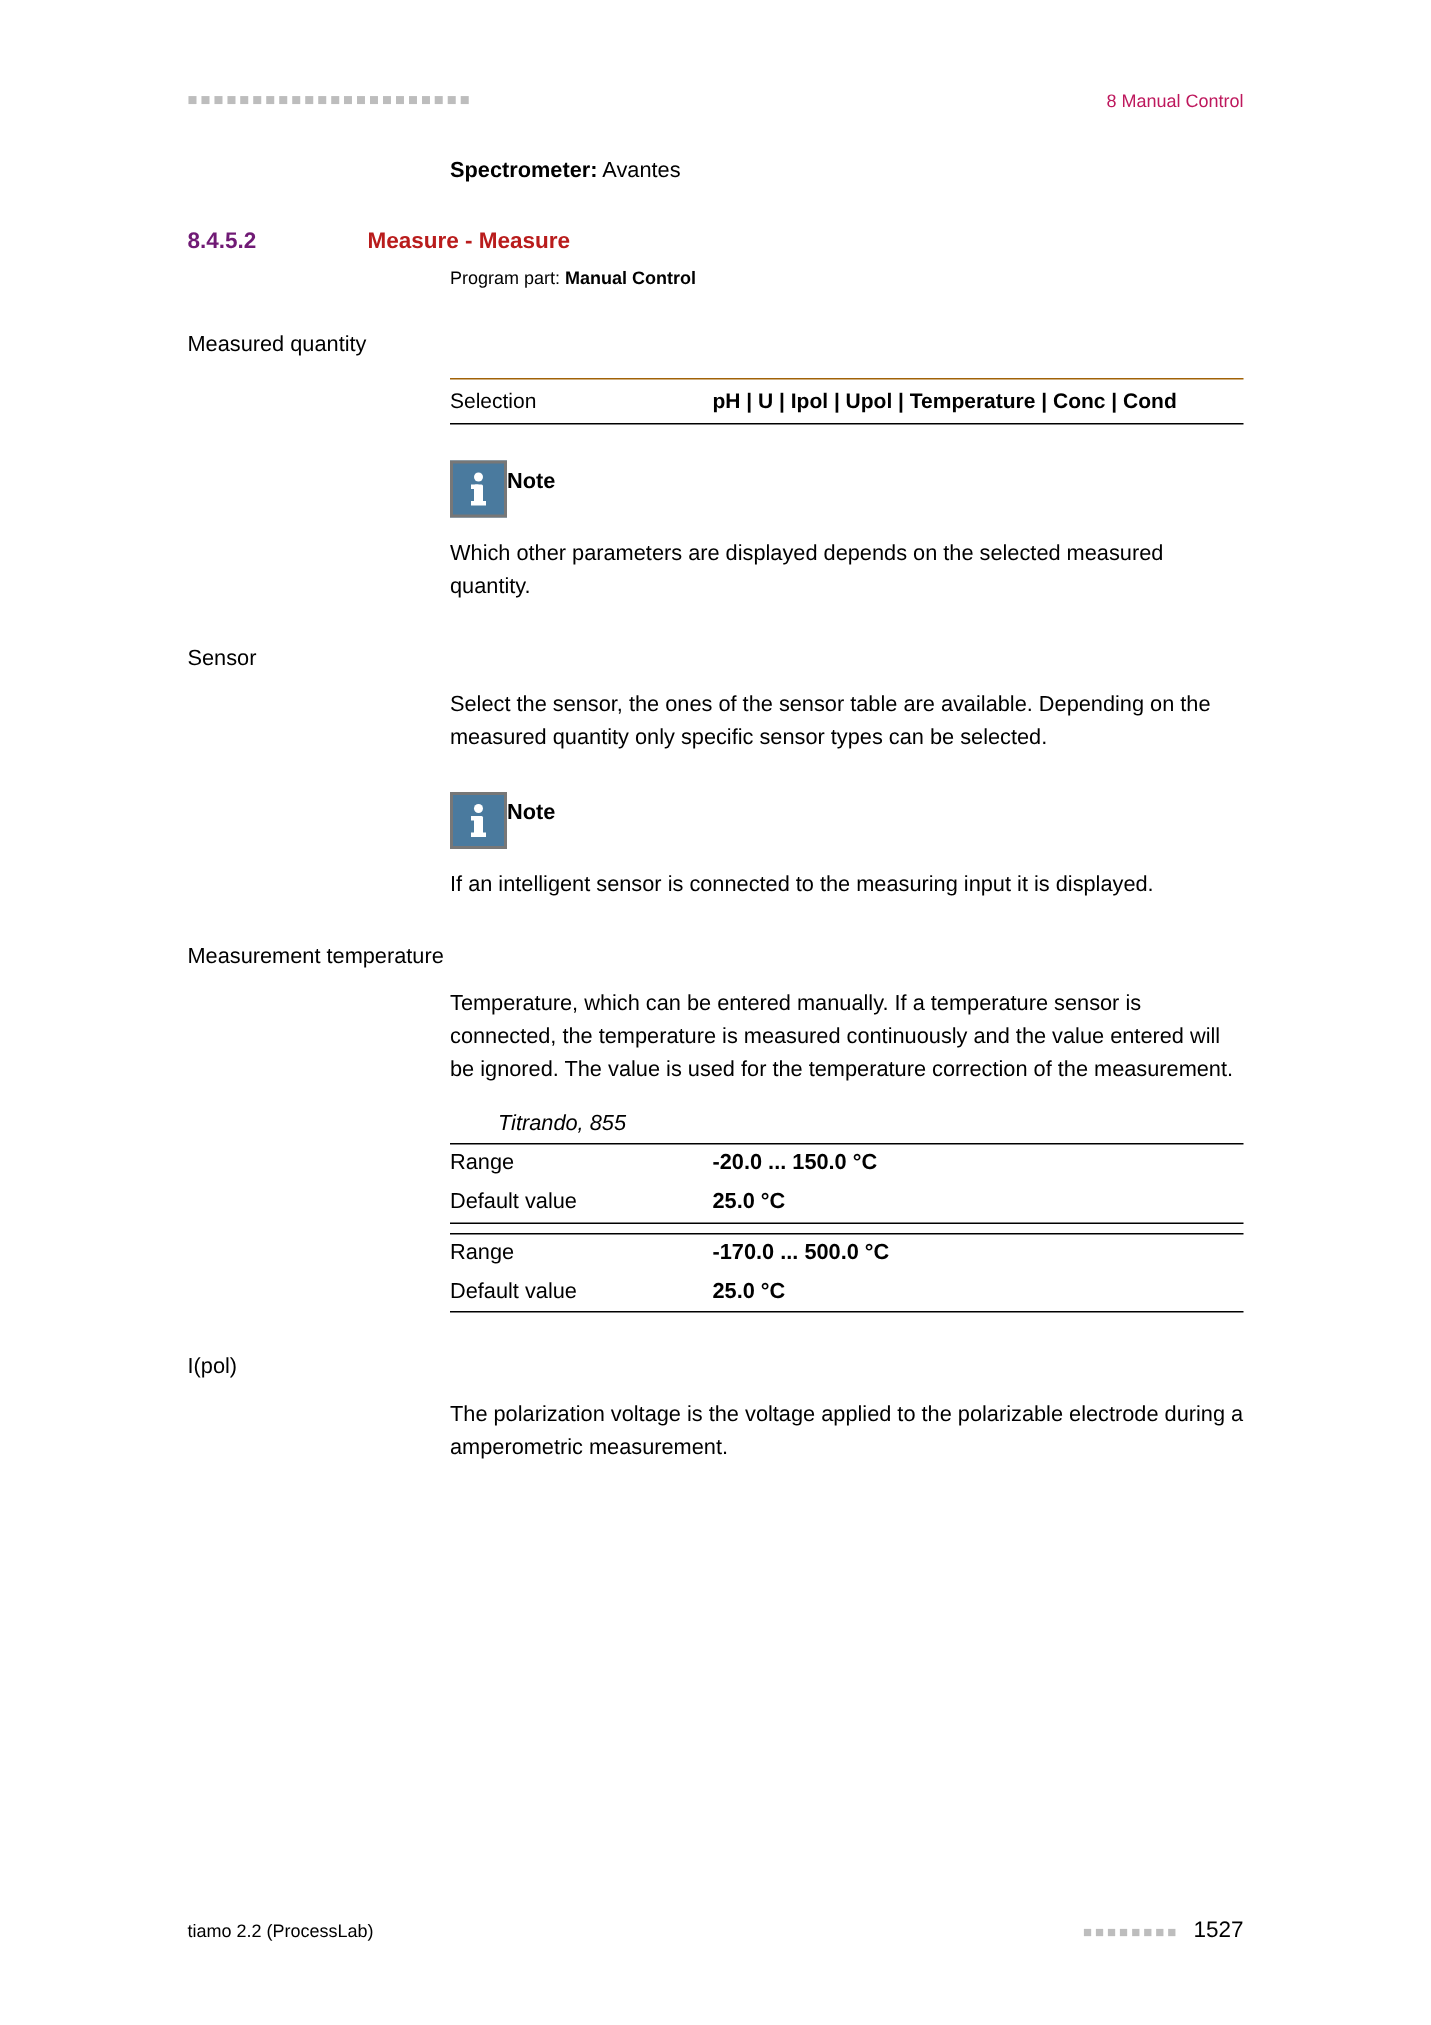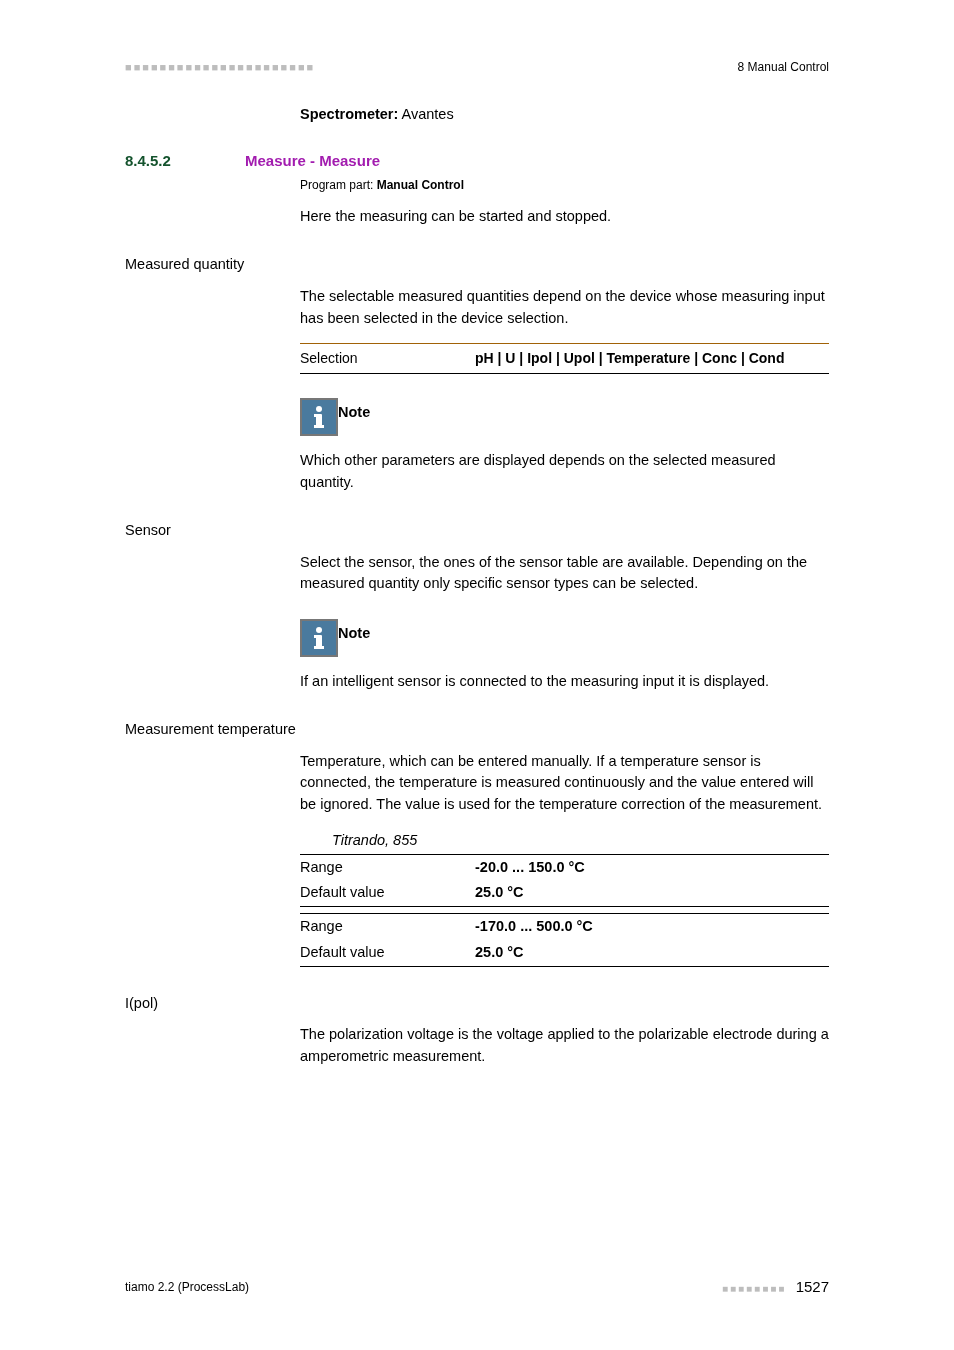--- a/index.html
+++ b/index.html
@@ -20,41 +20,41 @@
     align-items: center;
     margin-bottom: 30px;
   }
   .header-marks {
     color: #bdbdbd;
     font-size: 11px;
     letter-spacing: 2px;
   }
   .header-right {
     font-size: 12px;
-    color: #000000;
+    color: #be185d;
   }
   .body {
     font-size: 14.5px;
     line-height: 1.5;
   }
   .bold { font-weight: 700; }
   .sec-row {
     display: flex;
     margin-top: 24px;
     margin-bottom: 0;
   }
   .sec-num {
     font-weight: 700;
-    color: #14532d;
+    color: #701a75;
     width: 120px;
     font-size: 15px;
   }
   .sec-title {
     font-weight: 700;
-    color: #a21caf;
+    color: #b91c1c;
     font-size: 15px;
   }
   .program-part {
     margin-left: 175px;
     font-size: 12px;
     margin-top: 4px;
     margin-bottom: 12px;
   }
   .para {
     margin-left: 175px;
@@ -192,24 +192,22 @@
 
     <div class="sec-row">
       <div class="sec-num">8.4.5.2</div>
       <div class="sec-title">Measure - Measure</div>
     </div>
 
     <div class="program-part">
       <span>Program part: </span><span class="bold">Manual Control</span>
     </div>
 
-    <div class="para">Here the measuring can be started and stopped.</div>
 
     <div class="side-heading">Measured quantity</div>
-    <div class="para">The selectable measured quantities depend on the device whose measuring input has been selected in the device selection.</div>
 
     <div class="selection-row">
       <div class="selection-label">Selection</div>
       <div class="selection-value bold">pH | U | Ipol | Upol | Temperature | Conc | Cond</div>
     </div>
 
     <div class="note-box">
       <div class="note-head">
         <div class="note-icon">
           <svg width="18" height="24" viewBox="0 0 18 24">

